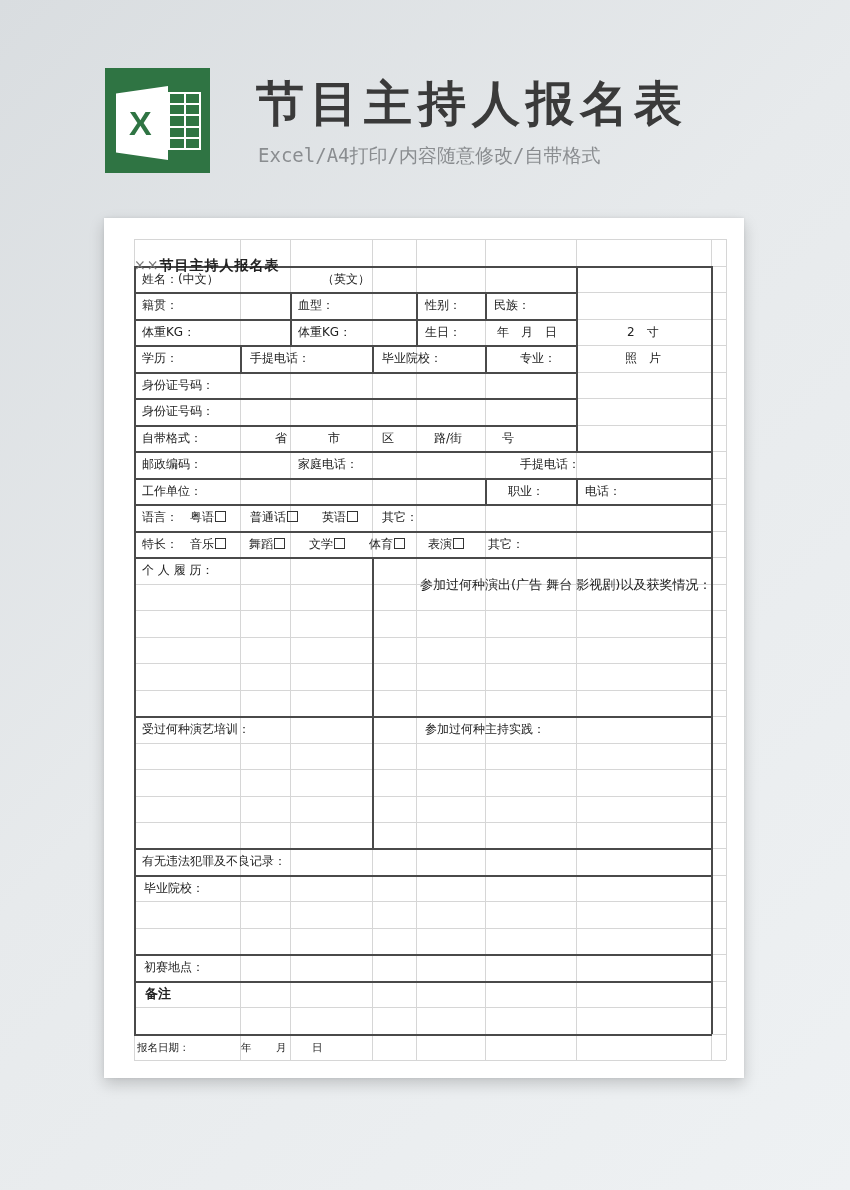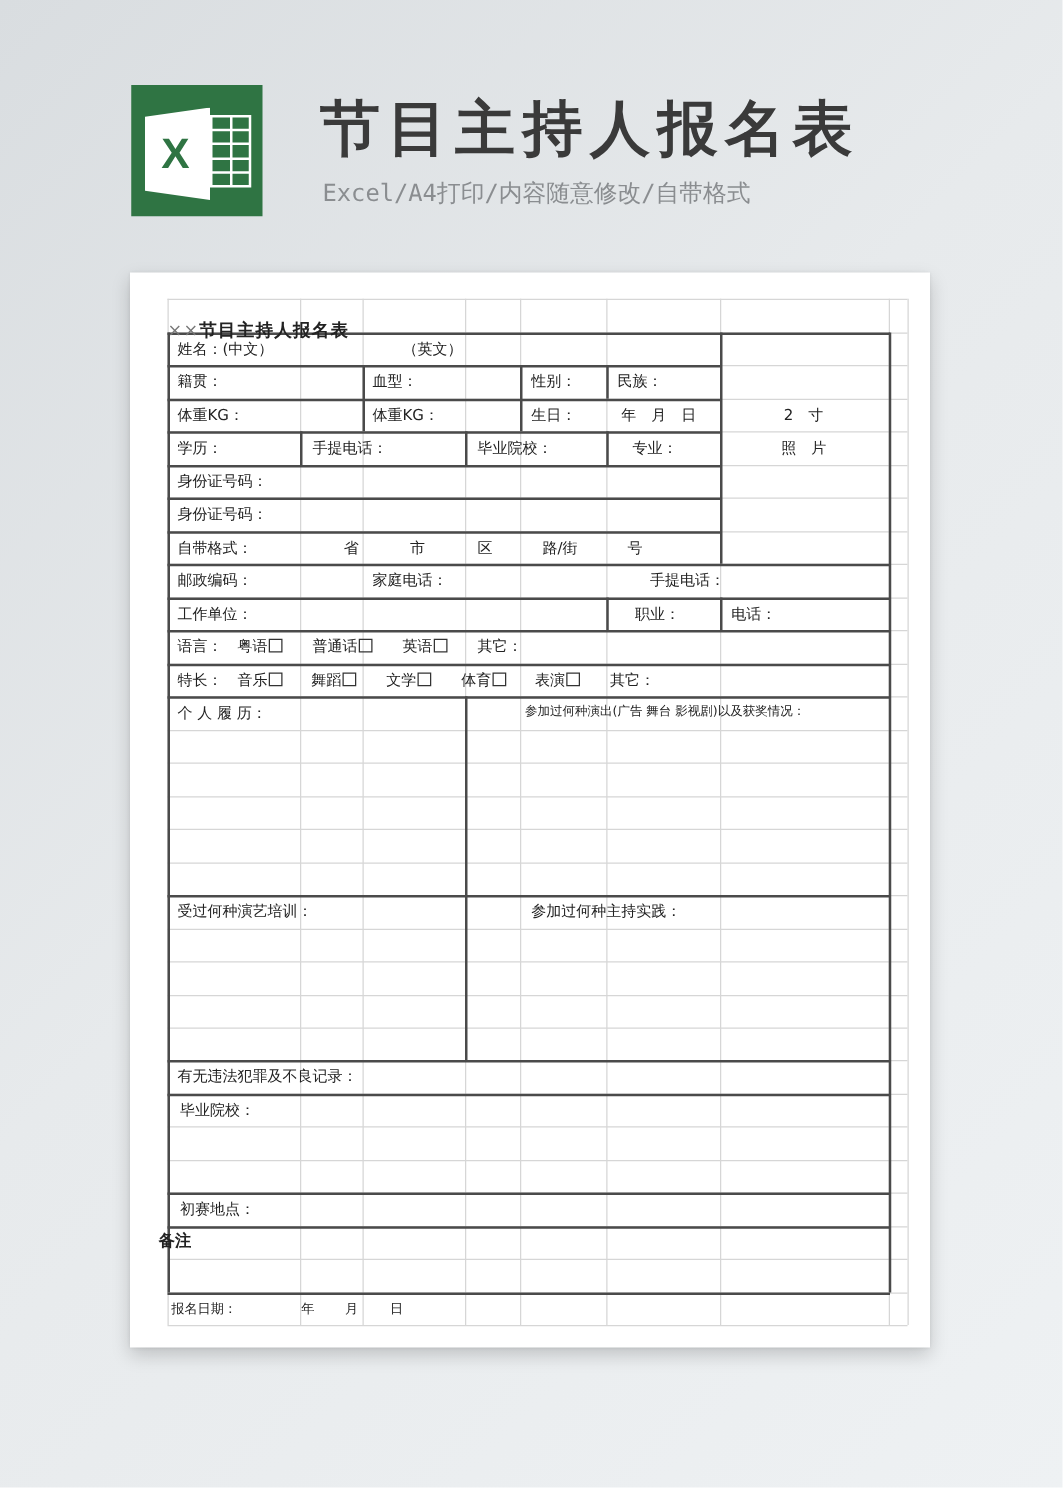--- a/index.html
+++ b/index.html
@@ -146,21 +146,21 @@
 
 <div class="cell-text" style="left:142px;top:319px">体重KG：</div>
 <div class="cell-text" style="left:298px;top:319px">体重KG：</div>
 <div class="cell-text" style="left:425px;top:319px">生日：</div>
 <div class="cell-text" style="left:497px;top:319px">年　月　日</div>
 <div class="cell-text" style="left:627px;top:319px">2　寸</div>
 
 <div class="cell-text" style="left:142px;top:345px">学历：</div>
 <div class="cell-text" style="left:250px;top:345px">手提电话：</div>
 <div class="cell-text" style="left:382px;top:345px">毕业院校：</div>
-<div class="cell-text" style="left:506px;top:345px">专业：</div>
+<div class="cell-text" style="left:520px;top:345px">专业：</div>
 <div class="cell-text" style="left:625px;top:345px">照　片</div>
 
 <div class="cell-text" style="left:142px;top:372px">身份证号码：</div>
 <div class="cell-text" style="left:142px;top:398px">身份证号码：</div>
 
 <div class="cell-text" style="left:142px;top:425px">自带格式：</div>
 <div class="cell-text" style="left:275px;top:425px">省</div>
 <div class="cell-text" style="left:328px;top:425px">市</div>
 <div class="cell-text" style="left:382px;top:425px">区</div>
 <div class="cell-text" style="left:434px;top:425px">路/街</div>
@@ -182,26 +182,26 @@
 
 <div class="cell-text" style="left:142px;top:531px">特长：</div>
 <div class="cell-text" style="left:190px;top:531px"><span>音乐</span><span class="cb"></span></div>
 <div class="cell-text" style="left:249px;top:531px"><span>舞蹈</span><span class="cb"></span></div>
 <div class="cell-text" style="left:309px;top:531px"><span>文学</span><span class="cb"></span></div>
 <div class="cell-text" style="left:369px;top:531px"><span>体育</span><span class="cb"></span></div>
 <div class="cell-text" style="left:428px;top:531px"><span>表演</span><span class="cb"></span></div>
 <div class="cell-text" style="left:488px;top:531px">其它：</div>
 
 <div class="cell-text" style="left:142px;top:557px">个 人 履 历：</div>
-<div class="cell-text" style="left:420px;top:557px;font-size:10px">参加过何种演出(广告 舞台 影视剧)以及获奖情况：</div>
+<div class="cell-text" style="left:420px;top:572px;font-size:13px">参加过何种演出(广告 舞台 影视剧)以及获奖情况：</div>
 
 <div class="cell-text" style="left:142px;top:716px">受过何种演艺培训：</div>
 <div class="cell-text" style="left:425px;top:716px">参加过何种主持实践：</div>
 
 <div class="cell-text" style="left:142px;top:848px">有无违法犯罪及不良记录：</div>
 <div class="cell-text" style="left:144px;top:875px">毕业院校：</div>
 <div class="cell-text" style="left:144px;top:954px">初赛地点：</div>
-<div class="cell-text bold" style="left:127px;top:981px">备注</div>
+<div class="cell-text bold" style="left:145px;top:981px">备注</div>
 
 <div class="cell-text small" style="left:137px;top:1034px">报名日期：</div>
 <div class="cell-text small" style="left:241px;top:1034px">年</div>
 <div class="cell-text small" style="left:276px;top:1034px">月</div>
 <div class="cell-text small" style="left:312px;top:1034px">日</div>
 
 </body></html>

